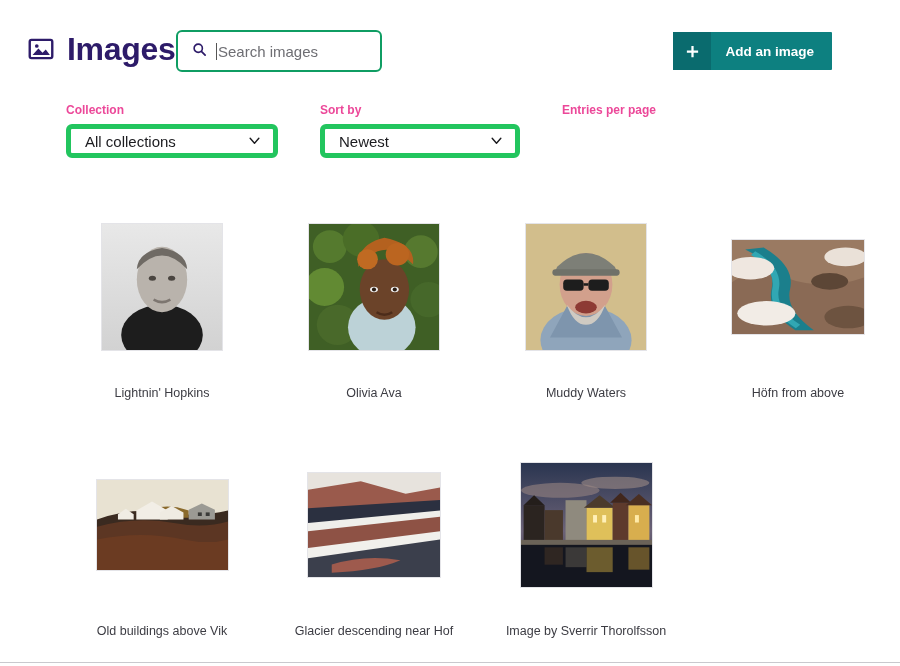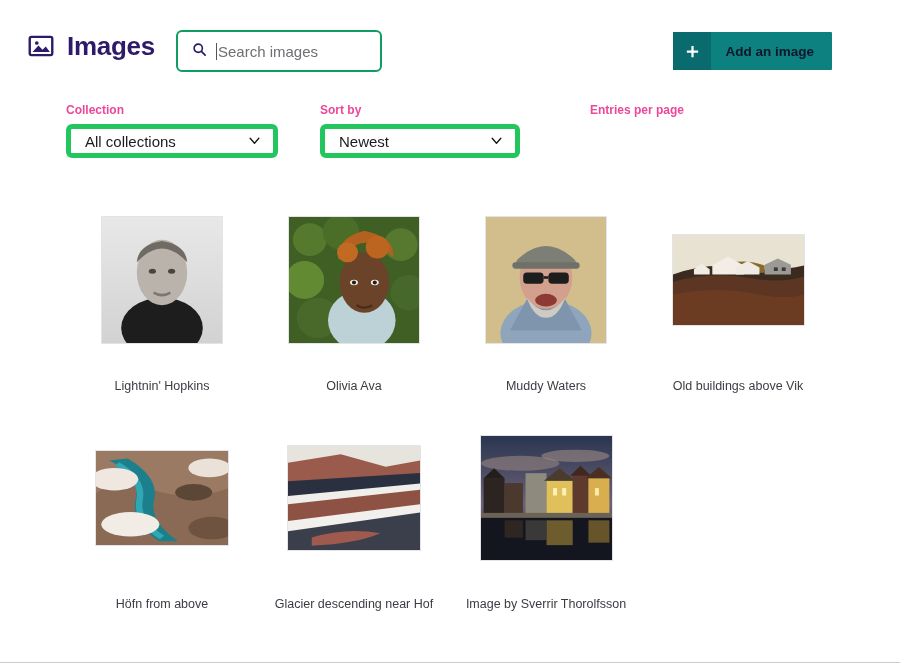--- a/index.html
+++ b/index.html
@@ -16,21 +16,21 @@
   .header {
     position: absolute; left: 0; top: 0; width: 900px; height: 98px;
     display: flex; align-items: center;
   }
   .brand {
     position: absolute; left: 28px; top: 33px;
     display: flex; align-items: center; gap: 13px;
   }
   .pic-icon { width: 26px; height: 26px; display: block; }
   .page-title {
-    font-size: 26px; font-weight: bold; color: #2d1b69;
+    font-size: 32px; font-weight: bold; color: #2d1b69;
     letter-spacing: -0.3px; line-height: 1;
   }
   .search-wrap {
     position: absolute; left: 176px; top: 30px;
     width: 206px; height: 42px;
     border: 2px solid #0f9d63; border-radius: 6px;
     background: #fff; display: flex; align-items: center;
     padding: 0 10px;
   }
   .search-icon { width: 15px; height: 15px; margin-left: 4px; margin-right: 9px; flex: none; }
@@ -46,52 +46,52 @@
     border: none; padding: 0; cursor: pointer;
     background: #0d8080; color: #fff; border-radius: 1px;
   }
   .add-btn-icon {
     width: 38px; background: #0a6b6e;
     display: flex; align-items: center; justify-content: center;
   }
   .plus { width: 15px; height: 15px; display:block; }
   .add-btn-label {
     display: flex; align-items: center; padding: 0 18px 0 14px;
-    font-size: 13.5px; font-weight: bold; color: #0f172a; white-space: nowrap;
+    font-size: 13.5px; font-weight: bold; color: #ffffff; white-space: nowrap;
   }
 
   
   .filters { position: absolute; left: 0; top: 100px; width: 900px; height: 70px; }
   .filter { position: absolute; }
   .filter-label {
     font-size: 12px; font-weight: bold; color: #ec4899;
     margin-bottom: 8px; line-height: 1;
   }
   .select {
     height: 34px; background: #fff; border: 5px solid #22c55e;
     border-radius: 6px; display: flex; align-items: center;
     justify-content: space-between; padding: 0 12px 0 14px;
     font-size: 15px; color: #1b1b1f; cursor: pointer; text-align: right;
   }
   .chev { width: 13px; height: 13px; flex: none; margin-left: 10px; }
   #f-collection { left: 66px; top: 4px; }
   #f-collection .select { width: 212px; }
   #f-sort { left: 320px; top: 4px; }
   #f-sort .select { width: 200px; gap: 36px; }
-  #f-entries { left: 562px; top: 4px; margin-left: 28px; }
+  #f-entries { left: 562px; top: 4px; }
   #f-entries .select { width: 80px; }
 
   
   .grid {
-    position: absolute; left: 66px; top: 200px;
+    position: absolute; left: 66px; top: 207px;
     width: 800px;
     display: grid;
     grid-template-columns: repeat(4, 192px);
     grid-auto-rows: 218px;
-    column-gap: 0px; row-gap: 0px;
+    column-gap: 0px; row-gap: 0px; gap: 20px;
   }
   .cell {
     display: flex; flex-direction: column; align-items: center;
     justify-content: flex-start; cursor: pointer;
   }
   .thumb-box {
     height: 160px; display: flex; align-items: center; justify-content: center;
   }
   .thumb {
     display: block; border: 1px solid #e4e4e8;
@@ -237,51 +237,51 @@
     <rect x="52" y="44" width="17" height="9" rx="3" fill="#1d1d1d"></rect>
     <rect x="48" y="47" width="4" height="2" fill="#1d1d1d"></rect>
     <ellipse cx="50" cy="66" rx="9" ry="5" fill="#8d3a34"></ellipse>
     <path d="M34 64 Q50 84 66 64 Q60 80 50 80 Q40 80 34 64Z" fill="#cfcac2"></path>
             </svg></div>
         </div>
         <div class="caption">Muddy Waters</div>
       </div>
       <div class="cell">
         <div class="thumb-box">
+          <div class="thumb" style="width: 134px; height: 96px;"><svg width="100%" height="100%" viewBox="0 0 100 100" preserveAspectRatio="none">
+    <rect width="100" height="100" fill="#8a6a55"></rect>
+    <path d="M0 0 H100 V40 Q70 55 40 40 Q15 30 0 45 Z" fill="#9a7a62"></path>
+    <path d="M10 10 Q34 26 30 52 Q26 76 48 96 L62 96 Q40 74 44 52 Q48 28 24 8 Z" fill="#1b7f8c"></path>
+    <path d="M16 14 Q36 30 33 52 Q30 74 50 92" stroke="#31a7b3" stroke-width="5" fill="none"></path>
+    <ellipse cx="14" cy="30" rx="18" ry="12" fill="#efe7e0"></ellipse>
+    <ellipse cx="26" cy="78" rx="22" ry="13" fill="#f2ece6"></ellipse>
+    <ellipse cx="86" cy="18" rx="16" ry="10" fill="#eae1d8"></ellipse>
+    <ellipse cx="74" cy="44" rx="14" ry="9" fill="#5c4636"></ellipse>
+    <ellipse cx="88" cy="82" rx="18" ry="12" fill="#6d5340"></ellipse>
+            </svg></div>
+        </div>
+        <div class="caption">Höfn from above</div>
+      </div>
+      <div class="cell">
+        <div class="thumb-box">
           <div class="thumb" style="width: 133px; height: 92px;"><svg width="100%" height="100%" viewBox="0 0 100 100" preserveAspectRatio="none">
     <rect width="100" height="100" fill="#e8e2d2"></rect>
     <path d="M0 44 Q26 30 52 36 Q78 42 100 34 L100 100 L0 100 Z" fill="#3a2a20"></path>
     <path d="M0 52 Q30 40 60 48 Q82 54 100 46 L100 100 L0 100 Z" fill="#5c3623"></path>
     <path d="M0 66 Q34 56 66 66 Q86 72 100 66 L100 100 L0 100 Z" fill="#6b3b22"></path>
     <path d="M34 36 Q52 24 70 34 L70 42 L34 42 Z" fill="#8a6a2c"></path>
     <path d="M16 38 L22 32 L28 38 L28 44 L16 44 Z" fill="#f0ece4"></path>
     <path d="M30 34 L42 24 L54 34 L54 44 L30 44 Z" fill="#f2eee6"></path>
     <path d="M48 36 L57 29 L66 36 L66 44 L48 44 Z" fill="#efebe2"></path>
     <path d="M70 33 L80 26 L90 33 L90 44 L70 44 Z" fill="#9b9a94"></path>
     <rect x="77" y="36" width="3" height="4" fill="#3a3a38"></rect>
     <rect x="83" y="36" width="3" height="4" fill="#3a3a38"></rect>
             </svg></div>
         </div>
         <div class="caption">Old buildings above Vik</div>
-      </div>
-      <div class="cell">
-        <div class="thumb-box">
-          <div class="thumb" style="width: 134px; height: 96px;"><svg width="100%" height="100%" viewBox="0 0 100 100" preserveAspectRatio="none">
-    <rect width="100" height="100" fill="#8a6a55"></rect>
-    <path d="M0 0 H100 V40 Q70 55 40 40 Q15 30 0 45 Z" fill="#9a7a62"></path>
-    <path d="M10 10 Q34 26 30 52 Q26 76 48 96 L62 96 Q40 74 44 52 Q48 28 24 8 Z" fill="#1b7f8c"></path>
-    <path d="M16 14 Q36 30 33 52 Q30 74 50 92" stroke="#31a7b3" stroke-width="5" fill="none"></path>
-    <ellipse cx="14" cy="30" rx="18" ry="12" fill="#efe7e0"></ellipse>
-    <ellipse cx="26" cy="78" rx="22" ry="13" fill="#f2ece6"></ellipse>
-    <ellipse cx="86" cy="18" rx="16" ry="10" fill="#eae1d8"></ellipse>
-    <ellipse cx="74" cy="44" rx="14" ry="9" fill="#5c4636"></ellipse>
-    <ellipse cx="88" cy="82" rx="18" ry="12" fill="#6d5340"></ellipse>
-            </svg></div>
-        </div>
-        <div class="caption">Höfn from above</div>
       </div>
       <div class="cell">
         <div class="thumb-box">
           <div class="thumb" style="width: 134px; height: 106px;"><svg width="100%" height="100%" viewBox="0 0 100 100" preserveAspectRatio="none">
     <rect width="100" height="100" fill="#5d4a46"></rect>
     <path d="M0 0 H100 V22 L60 28 L0 20 Z" fill="#e7e3dd"></path>
     <path d="M0 16 L40 8 L74 20 L100 14 L100 34 L0 38 Z" fill="#9a5a4c"></path>
     <path d="M0 34 L100 26 L100 42 L0 54 Z" fill="#2b3040"></path>
     <path d="M0 48 L100 36 L100 46 L0 60 Z" fill="#efeeea"></path>
     <path d="M0 56 L100 42 L100 62 L0 78 Z" fill="#8e5245"></path>

